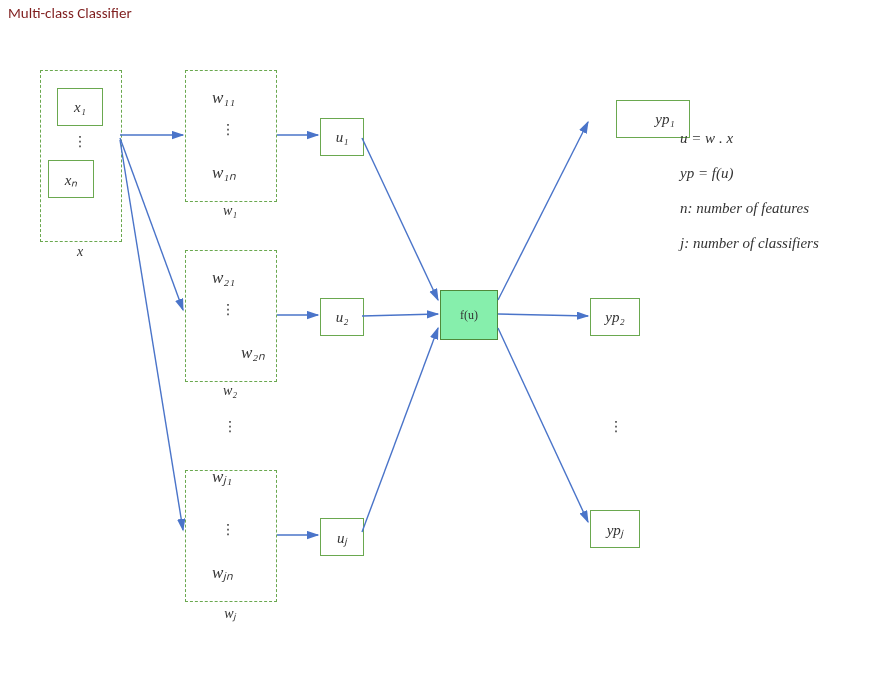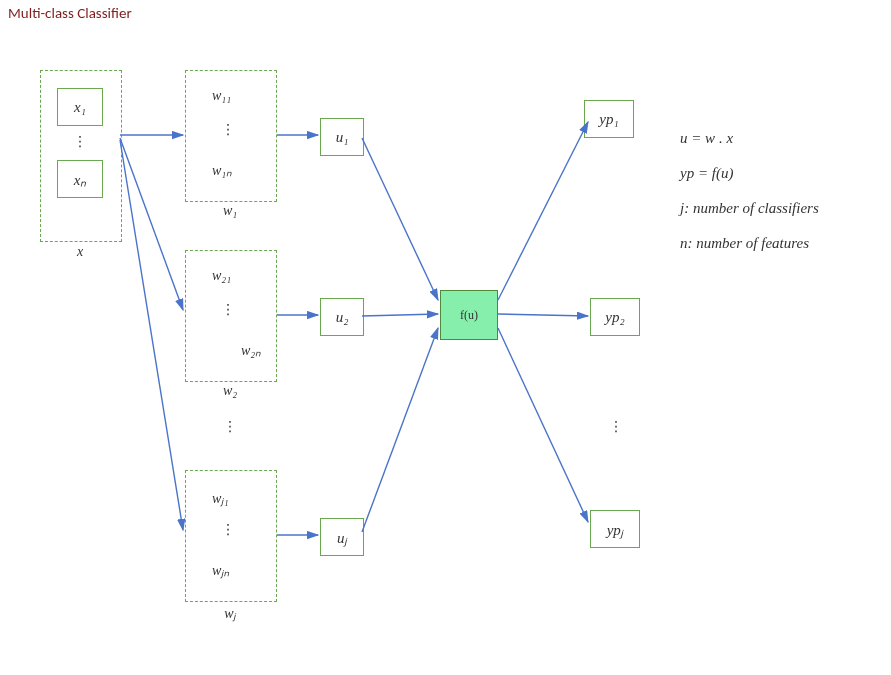--- a/index.html
+++ b/index.html
@@ -47,21 +47,21 @@
     font-size: 12px;
   }
   .sublabel {
     position: absolute;
     font-size: 14px;
     font-style: italic;
     text-align: center;
   }
   .wtext {
     position: absolute;
-    font-size: 14px;
+    font-size: 17px;
     font-style: italic;
     text-align: left;
   }
   .vdots {
     position: absolute;
     font-size: 14px;
     text-align: center;
     line-height: 4px;
   }
   .legend {
@@ -86,62 +86,62 @@
 </head>
 <body>
 
 <div class="canvas">
 
   <div class="title">Multi-class Classifier</div>
 
   <div class="dashed-box" style="left:40px; top:70px; width:80px; height:170px;"></div>
   <div class="small-box" style="left:57px; top:88px; width:44px; height:36px;">x₁</div>
   <div class="vdots" style="left:72px; top:140px; width:16px;">⋮</div>
-  <div class="small-box" style="left:57px; top:160px; width:44px; height:36px;">xₙ</div>
+  <div class="small-box" style="left:48px; top:160px; width:44px; height:36px;">xₙ</div>
   <div class="sublabel" style="left:40px; top:244px; width:80px;">x</div>
 
   <div class="dashed-box" style="left:185px; top:70px; width:90px; height:130px;"></div>
   <div class="wtext" style="left:212px; top:88px;">w₁₁</div>
   <div class="vdots" style="left:220px; top:128px; width:16px;">⋮</div>
   <div class="wtext" style="left:212px; top:160px;">w₁ₙ</div>
   <div class="sublabel" style="left:185px; top:203px; width:90px;">w₁</div>
 
   <div class="dashed-box" style="left:185px; top:250px; width:90px; height:130px;"></div>
   <div class="wtext" style="left:212px; top:268px;">w₂₁</div>
   <div class="vdots" style="left:220px; top:308px; width:16px;">⋮</div>
   <div class="wtext" style="left:212px; top:340px;margin-left:29px;">w₂ₙ</div>
   <div class="sublabel" style="left:185px; top:383px; width:90px;">w₂</div>
 
   <div class="vdots" style="left:222px; top:425px; width:16px;">⋮</div>
 
   <div class="dashed-box" style="left:185px; top:470px; width:90px; height:130px;"></div>
-  <div class="wtext" style="left:212px; top:488px;text-align:right;">wⱼ₁</div>
+  <div class="wtext" style="left:212px; top:464px;text-align:right;">wⱼ₁</div>
   <div class="vdots" style="left:220px; top:528px; width:16px;">⋮</div>
   <div class="wtext" style="left:212px; top:560px;">wⱼₙ</div>
   <div class="sublabel" style="left:185px; top:603px; width:90px;">wⱼ</div>
 
   <div class="small-box" style="left:320px; top:118px; width:42px; height:36px;">u₁</div>
   <div class="small-box" style="left:320px; top:298px; width:42px; height:36px;">u₂</div>
   <div class="small-box" style="left:320px; top:518px; width:42px; height:36px;">uⱼ</div>
 
   <div class="fu-box" style="left:440px; top:290px; width:56px; height:48px;">f(u)</div>
 
-  <div class="small-box" style="left:584px; top:100px; width:48px; height:36px;">yp₁</div>
+  <div class="small-box" style="left:616px; top:100px; width:48px; height:36px;padding-left:24px;">yp₁</div>
   <div class="small-box" style="left:590px; top:298px; width:48px; height:36px;">yp₂</div>
   <div class="vdots" style="left:608px; top:425px; width:16px;">⋮</div>
   <div class="small-box" style="left:590px; top:510px; width:48px; height:36px;">ypⱼ</div>
 
   <div class="legend">
     <div>u = w .  x</div>
     <div>yp = f(u)</div>
     <div>
-      <span>j: </span><span>number of classifiers</span>
+      <span>n: </span><span>number of features</span>
     </div>
     <div>
-      <span>n: </span><span>number of features</span>
+      <span>j: </span><span>number of classifiers</span>
     </div>
   </div>
 
   <svg class="arrows">
     <defs>
       <marker id="ah" markerWidth="10" markerHeight="10" refX="8" refY="3" orient="auto" markerUnits="strokeWidth">
         <path d="M0,0 L9,3 L0,6 Z" fill="#4a74c9"></path>
       </marker>
     </defs>
     <g stroke="#4a74c9" stroke-width="1.4" fill="none" marker-end="url(#ah)">

